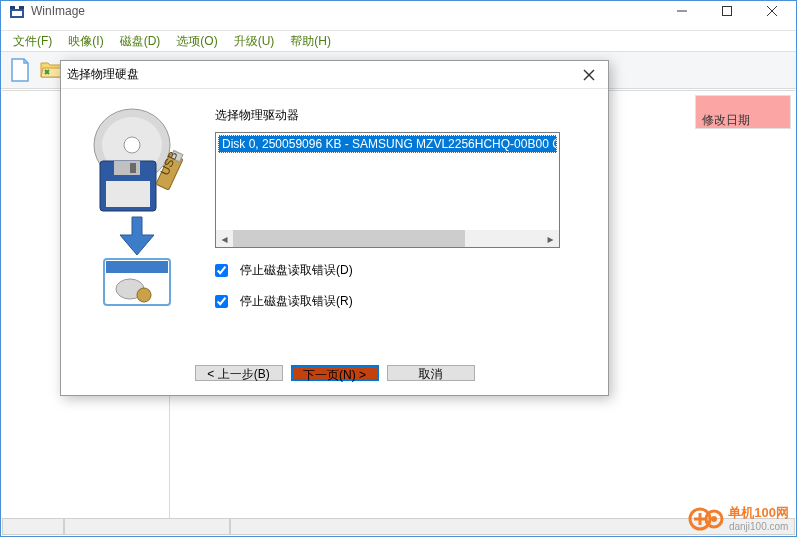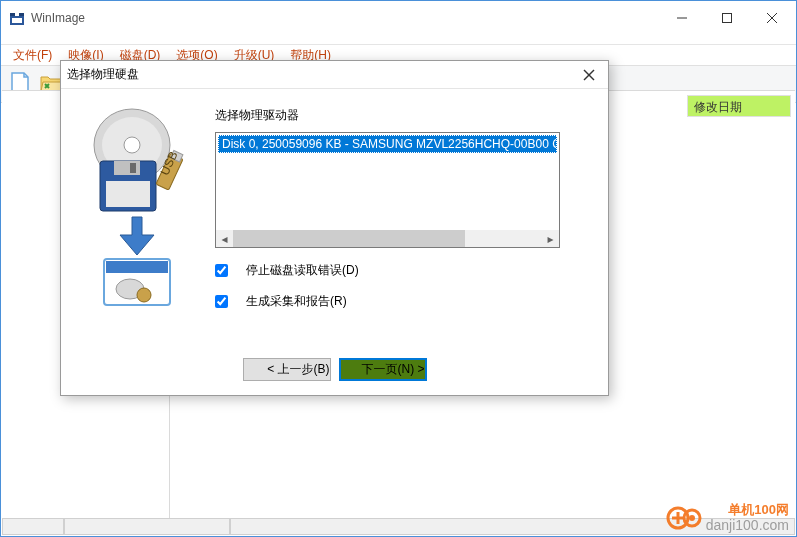--- a/index.html
+++ b/index.html
@@ -2,39 +2,39 @@
 <html><head>
 <meta charset="utf-8">
 <style>
 * { box-sizing: border-box; margin: 0; padding: 0; font-family: "Microsoft YaHei", "Segoe UI", sans-serif; font-size: 12px; }
 body { width: 797px; height: 537px; background: #fff; position: relative; overflow: hidden; }
 
 
 .main-window { position: absolute; left: 0; top: 0; width: 797px; height: 537px; border: 1px solid #4a90d9; background: #fff; }
 
 
-.titlebar { height: 44px; background: #fff; display: flex; align-items: center; padding: 0 2px 10px 8px; border-bottom: 1px solid #e5e5e5; }
+.titlebar { height: 30px; background: #fff; display: flex; align-items: center; padding: 0 2px 10px 8px; border-bottom: 1px solid #e5e5e5; }
 .titlebar .app-icon { width: 16px; height: 16px; margin-right: 6px; }
 .titlebar .title { flex: 1; color: #555; }
 .titlebar .winbtns { display: flex; }
 .titlebar .winbtn { width: 45px; height: 29px; display: flex; align-items: center; justify-content: center; color: #666; }
 
 
 .menubar { height: 20px; display: flex; align-items: center; padding: 0 4px; background: #fff; }
-.menubar .menu-item { padding: 14px 8px; color: #c2410c; }
+.menubar .menu-item { padding: 14px 8px; color: #4d7c0f; }
 
 
 .toolbar { height: 38px; background: #f5f6f7; border-top: 1px solid #e0e0e0; border-bottom: 1px solid #dadada; display: flex; align-items: center; padding: 0 4px; gap: 2px; }
 .tool-btn { width: 30px; height: 30px; display: flex; align-items: center; justify-content: center; }
 
 
 .content { position: absolute; left: 1px; right: 1px; top: 89px; bottom: 18px; display: flex; border-top: 1px solid #dadada; }
 .left-pane { width: 168px; border-right: 1px solid #dadada; background: #fff; }
 .right-pane { flex: 1; background: #fff; position: relative; }
-.col-header { position: absolute; right: 4px; top: 4px; width: 104px; height: 22px; padding: 3px 6px; border: 1px solid #e0e0e0; background: #bef264; color: #333; }
+.col-header { position: absolute; right: 4px; top: 4px; width: 96px; height: 22px; padding: 16px 6px; border: 1px solid #e0e0e0; background: #fca5a5; color: #333; }
 
 
 .statusbar { position: absolute; left: 1px; right: 1px; bottom: 1px; height: 17px; background: #f0f0f0; display: flex; }
 .status-seg { border: 1px solid #d0d0d0; height: 17px; }
 
 
 .dialog { position: absolute; left: 60px; top: 60px; width: 549px; height: 336px; background: #fff; border: 1px solid #9a9a9a; box-shadow: 3px 3px 12px rgba(0,0,0,0.25); }
 .dlg-title { height: 28px; display: flex; align-items: center; padding: 0 6px; border-bottom: 1px solid #e5e5e5; justify-content: space-between; }
 .dlg-title .t { flex: 1; color: #000; }
 .dlg-close { width: 26px; height: 22px; display: flex; align-items: center; justify-content: center; }
@@ -44,32 +44,32 @@
 .dlg-right { flex: 1; }
 
 .section-label { color: #000; margin-bottom: 8px; }
 .listbox { width: 345px; height: 116px; border: 1px solid #7a7a7a; background: #fff; position: relative; overflow: hidden; }
 .listbox .item { margin: 2px; padding: 1px 3px; background: #0078d7; color: #fff; border: 1px dotted #fff; white-space: nowrap; overflow: hidden; }
 .listbox .hscroll { position: absolute; left: 0; right: 0; bottom: 0; height: 17px; background: #f0f0f0; display: flex; align-items: center; }
 .listbox .hscroll .arrow { width: 17px; height: 17px; background: #f0f0f0; display: flex; align-items: center; justify-content: center; color: #606060; }
 .listbox .hscroll .track { flex: 1; height: 17px; background: #f0f0f0; position: relative; }
 .listbox .hscroll .thumb { position: absolute; left: 0; top: 0; bottom: 0; width: 75%; background: #cdcdcd; }
 
-.checkbox-row { display: flex; align-items: center; gap: 18px; margin-top: 14px; color: #000; }
+.checkbox-row { display: flex; align-items: center; gap: 12px; margin-top: 14px; color: #000; }
 .checkbox-row input { width: 13px; height: 13px; }
 
 .dlg-buttons { position: absolute; left: 0; right: 0; bottom: 14px; display: flex; justify-content: center; gap: 8px; }
-.dlg-buttons button { width: 88px; height: 23px; background: #e1e1e1; border: 1px solid #adadad; color: #000; cursor: pointer; text-align: right; }
-.dlg-buttons button.primary { border: 2px solid #0078d7; background: #4d7c0f; }
+.dlg-buttons button { width: 88px; height: 16px; background: #e1e1e1; border: 1px solid #adadad; color: #000; cursor: pointer; }
+.dlg-buttons button.primary { border: 2px solid #0078d7; background: #c2410c; }
 
 
 .watermark { position: absolute; right: 8px; bottom: 4px; display: flex; align-items: center; gap: 4px; opacity: 0.95; }
-.watermark .txt { text-align: right; line-height: 1.1; }
+.watermark .txt { text-align: center; line-height: 1.1; }
 .watermark .txt .l1 { color: #f47721; font-size: 13px; font-weight: bold; }
-.watermark .txt .l2 { color: #999; font-size: 14px; }
+.watermark .txt .l2 { color: #999; font-size: 10px; }
 
 
 svg { display: block; }
 </style>
 </head>
 <body>
 
 <div class="main-window">
 
   <div class="titlebar">
@@ -194,28 +194,29 @@
         </div>
       </div>
 
       <label class="checkbox-row">
         <input type="checkbox" checked="" style="">
         <span>停止磁盘读取错误(D)</span>
       </label>
 
       <label class="checkbox-row">
         <input type="checkbox" checked="" style="">
-        <span>生成采集和报告(R)</span>
+        <span>停止磁盘读取错误(R)</span>
       </label>
     </div>
   </div>
 
   <div class="dlg-buttons">
     <button>&lt; 上一步(B)</button>
     <button class="primary">下一页(N) &gt;</button>
+    <button>取消</button>
   </div>
 </div>
 
 <div class="watermark">
   <svg width="36" height="28" viewBox="0 0 36 28">
     <circle cx="12" cy="14" r="10" fill="none" stroke="#f47721" stroke-width="3"></circle>
     <line x1="6" y1="14" x2="18" y2="14" stroke="#f47721" stroke-width="3"></line>
     <line x1="12" y1="8" x2="12" y2="20" stroke="#f47721" stroke-width="3"></line>
     <circle cx="26" cy="14" r="8" fill="none" stroke="#f47721" stroke-width="3"></circle>
     <circle cx="26" cy="14" r="3" fill="#f47721"></circle>

